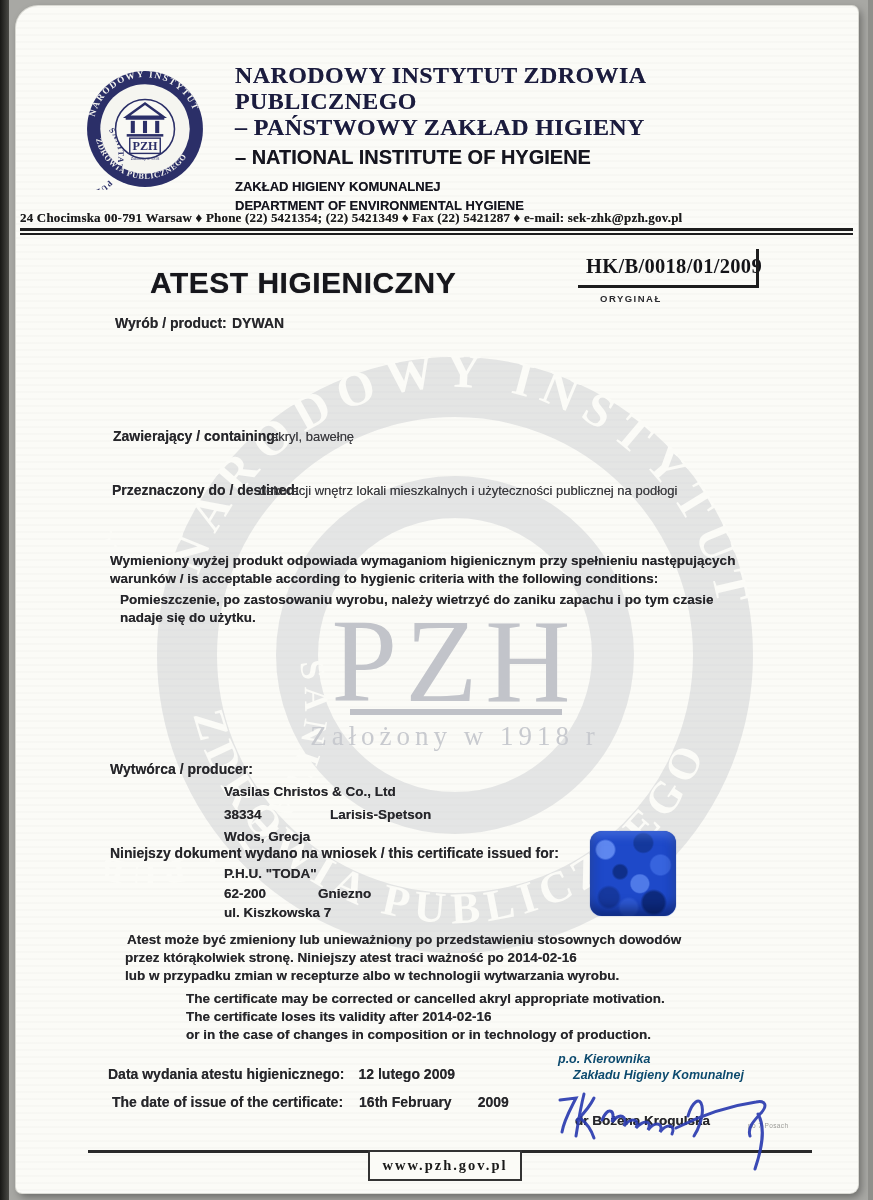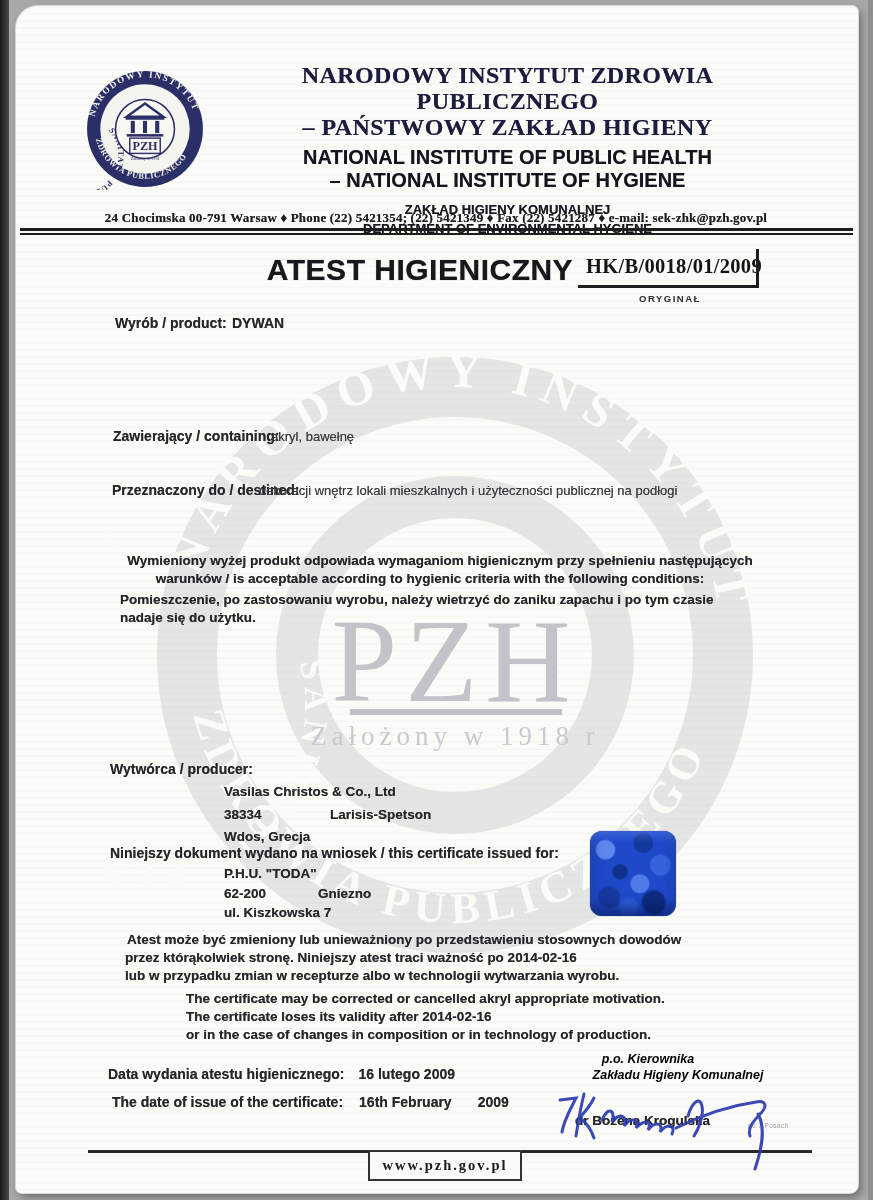--- a/index.html
+++ b/index.html
@@ -10,37 +10,37 @@
   .edge-right{position:absolute;right:0;top:0;width:5px;height:100%;background:#8f8f8b;z-index:5;}
   .page{position:absolute;left:16px;top:6px;width:842px;height:1187px;background:#fbfbf7;
         border-radius:22px 6px 8px 6px;box-shadow:0 0 0 1px #d9d9d3,3px 4px 9px rgba(0,0,0,.38);}
   .page::after{content:"";position:absolute;inset:0;border-radius:inherit;pointer-events:none;
         background:repeating-linear-gradient(180deg,rgba(60,60,55,.02) 0 2px,transparent 2px 7px);}
   .abs{position:absolute;}
   .t{text-shadow:0 0 .6px rgba(45,45,50,.65);color:#26262a;white-space:nowrap;}
   .serif{font-family:"Liberation Serif",serif;}
   .navy{color:#1b1c3e;text-shadow:0 0 .6px rgba(27,28,62,.6);}
   .blk{color:#15151f;text-shadow:0 0 .6px rgba(21,21,31,.6);}
-  .ctr{text-align:center;}
+  .ctr{text-align:left;}
   .hdr-pl{font-size:24px;font-weight:700;letter-spacing:.4px;line-height:26px;}
   .hdr-en{font-size:20px;font-weight:700;line-height:23px;}
   .hdr-dp{font-size:13px;font-weight:700;line-height:19px;}
   .addr{font-size:13px;font-weight:700;letter-spacing:.2px;color:#1c1c1c;}
   .rule{background:#1d1d1d;}
   .title-pl{font-size:30px;font-weight:700;letter-spacing:.5px;color:#17171c;text-shadow:0 0 .7px rgba(20,20,25,.7);}
   .title-en{font-size:20px;font-weight:700;color:#1a1a20;}
   .cert-num{font-size:20.5px;font-weight:700;letter-spacing:.3px;color:#141418;}
   .copy{font-size:9.5px;font-weight:700;letter-spacing:1.5px;color:#2a2a2e;}
   .lbl{font-size:14px;font-weight:600;}
   .val-b{font-size:14px;font-weight:700;}
   .val{font-size:13px;font-weight:400;color:#3a3a3e;}
   .cond{font-size:13.5px;font-weight:600;}
   .par{font-size:13.5px;font-weight:700;}
   .dte{font-size:14px;font-weight:600;}
-  .sig-t{font-size:12.5px;font-weight:600;font-style:italic;color:#000000;}
+  .sig-t{font-size:12.5px;font-weight:600;font-style:italic;color:#0c4a6e;}
   .fine{font-size:6.5px;color:#9b9b97;letter-spacing:.4px;}
   .sticker{border-radius:12px;background-color:#1e49c9;z-index:1;
     background-image:
       radial-gradient(circle at 18% 22%,#5e87ef 0 9%,rgba(94,135,239,0) 11%),
       radial-gradient(circle at 62% 14%,#14389c 0 10%,rgba(20,56,156,0) 12%),
       radial-gradient(circle at 82% 40%,#3764de 0 11%,rgba(55,100,222,0) 13%),
       radial-gradient(circle at 35% 48%,#0f2f8a 0 9%,rgba(15,47,138,0) 12%),
       radial-gradient(circle at 58% 62%,#4f7ae8 0 12%,rgba(79,122,232,0) 14%),
       radial-gradient(circle at 22% 78%,#16389e 0 10%,rgba(22,56,158,0) 13%),
       radial-gradient(circle at 74% 84%,#0d2a7e 0 11%,rgba(13,42,126,0) 14%),
@@ -110,32 +110,31 @@
     </g>
     <rect x="45" y="69" width="30" height="15" fill="#f9f9f4" stroke="#2b2f68" stroke-width="1.4"></rect>
     <text x="60" y="81" text-anchor="middle" font-family="Liberation Serif,serif" font-weight="700" font-size="12" fill="#2b2f68">PZH</text>
     <text x="60" y="90" text-anchor="middle" font-family="Liberation Serif,serif" font-size="4" fill="#2b2f68">Założony w 1918</text>
   </svg>
 
   <div class="abs z2 ctr" style="left:235px;top:62px;width:545px;">
     <div class="serif hdr-pl navy">NARODOWY INSTYTUT ZDROWIA PUBLICZNEGO</div>
     <div class="serif hdr-pl navy">– PAŃSTWOWY ZAKŁAD HIGIENY</div>
     <div style="height:6px;"></div>
-    <div class="hdr-en blk">NATIONAL INSTITUTE OF PUBLIC HEALTH</div>
     <div class="hdr-en blk">– NATIONAL INSTITUTE OF HYGIENE</div>
     <div style="height:8px;"></div>
     <div class="hdr-dp blk">ZAKŁAD HIGIENY KOMUNALNEJ</div>
     <div class="hdr-dp blk">DEPARTMENT OF ENVIRONMENTAL HYGIENE</div>
   </div>
 
   <div class="abs z2 ctr serif addr t" style="left:20px;top:210px;width:832px;">24 Chocimska  00-791 Warsaw  ♦ Phone (22) 5421354; (22) 5421349 ♦ Fax (22) 5421287 ♦ e-mail: sek-zhk@pzh.gov.pl</div>
   <div class="abs z2 rule" style="left:20px;top:228px;width:833px;height:3px;"></div>
   <div class="abs z2 rule" style="left:20px;top:233px;width:833px;height:1.5px;"></div>
 
-  <div class="abs z2 ctr title-pl" style="left:150px;top:253px;width:540px;">ATEST HIGIENICZNY</div>
+  <div class="abs z2 ctr title-pl" style="left:150px;top:266px;width:540px;">ATEST HIGIENICZNY</div>
 
   <div class="abs z2 serif cert-num" style="left:586px;top:255px;">HK/B/0018/01/2009</div>
   <div class="abs z2 rule" style="left:578px;top:285px;width:180px;height:2.5px;"></div>
   <div class="abs z2 rule" style="left:756px;top:249px;width:2.5px;height:39px;"></div>
   <div class="abs z2 ctr copy" style="left:600px;top:293px;width:140px;">ORYGINAŁ</div>
 
   <div class="abs z2 lbl t" style="left:115px;top:315px;">Wyrób / product:</div>
   <div class="abs z2 val-b t" style="left:232px;top:315px;">DYWAN</div>
 
   <div class="abs z2 lbl t" style="left:113px;top:428px;">Zawierający / containing:</div>
@@ -165,21 +164,21 @@
 
   <div class="abs z2 par t" style="left:127px;top:932px;">Atest może być zmieniony lub unieważniony po przedstawieniu stosownych dowodów</div>
   <div class="abs z2 par t" style="left:125px;top:950px;">przez którąkolwiek  stronę. Niniejszy atest traci ważność po  2014-02-16</div>
   <div class="abs z2 par t" style="left:125px;top:968px;">lub w przypadku zmian w recepturze albo w technologii wytwarzania wyrobu.</div>
 
   <div class="abs z2 par t" style="left:186px;top:991px;">The certificate may be corrected or cancelled akryl appropriate motivation.</div>
   <div class="abs z2 par t" style="left:186px;top:1009px;">The certificate loses its validity after   2014-02-16</div>
   <div class="abs z2 par t" style="left:186px;top:1027px;">or in the case of changes in composition or in technology of production.</div>
 
   <div class="abs z2 dte t" style="left:108px;top:1066px;">
-    <span>Data wydania atestu higienicznego:</span><span style="display:inline-block;width:14px;"></span><span>16 lutego 2009</span>
+    <span>Data wydania atestu higienicznego:</span><span style="display:inline-block;width:14px;"></span><span>12 lutego 2009</span>
   </div>
   <div class="abs z2 dte t" style="left:112px;top:1094px;">
     <span>The date of issue of the certificate:</span><span style="display:inline-block;width:16px;"></span><span>16th February</span><span style="display:inline-block;width:26px;"></span><span>2009</span>
   </div>
 
   <div class="abs z2 ctr sig-t" style="left:558px;top:1052px;width:180px;">p.o. Kierownika</div>
   <div class="abs z2 ctr sig-t" style="left:573px;top:1068px;width:210px;">Zakładu Higieny Komunalnej</div>
 
   <svg class="abs z4" style="left:550px;top:1076px;" width="230" height="95" viewBox="0 0 230 95">
     <g fill="none" stroke="#2b3cb0" stroke-width="3" stroke-linecap="round" opacity="0.92">

